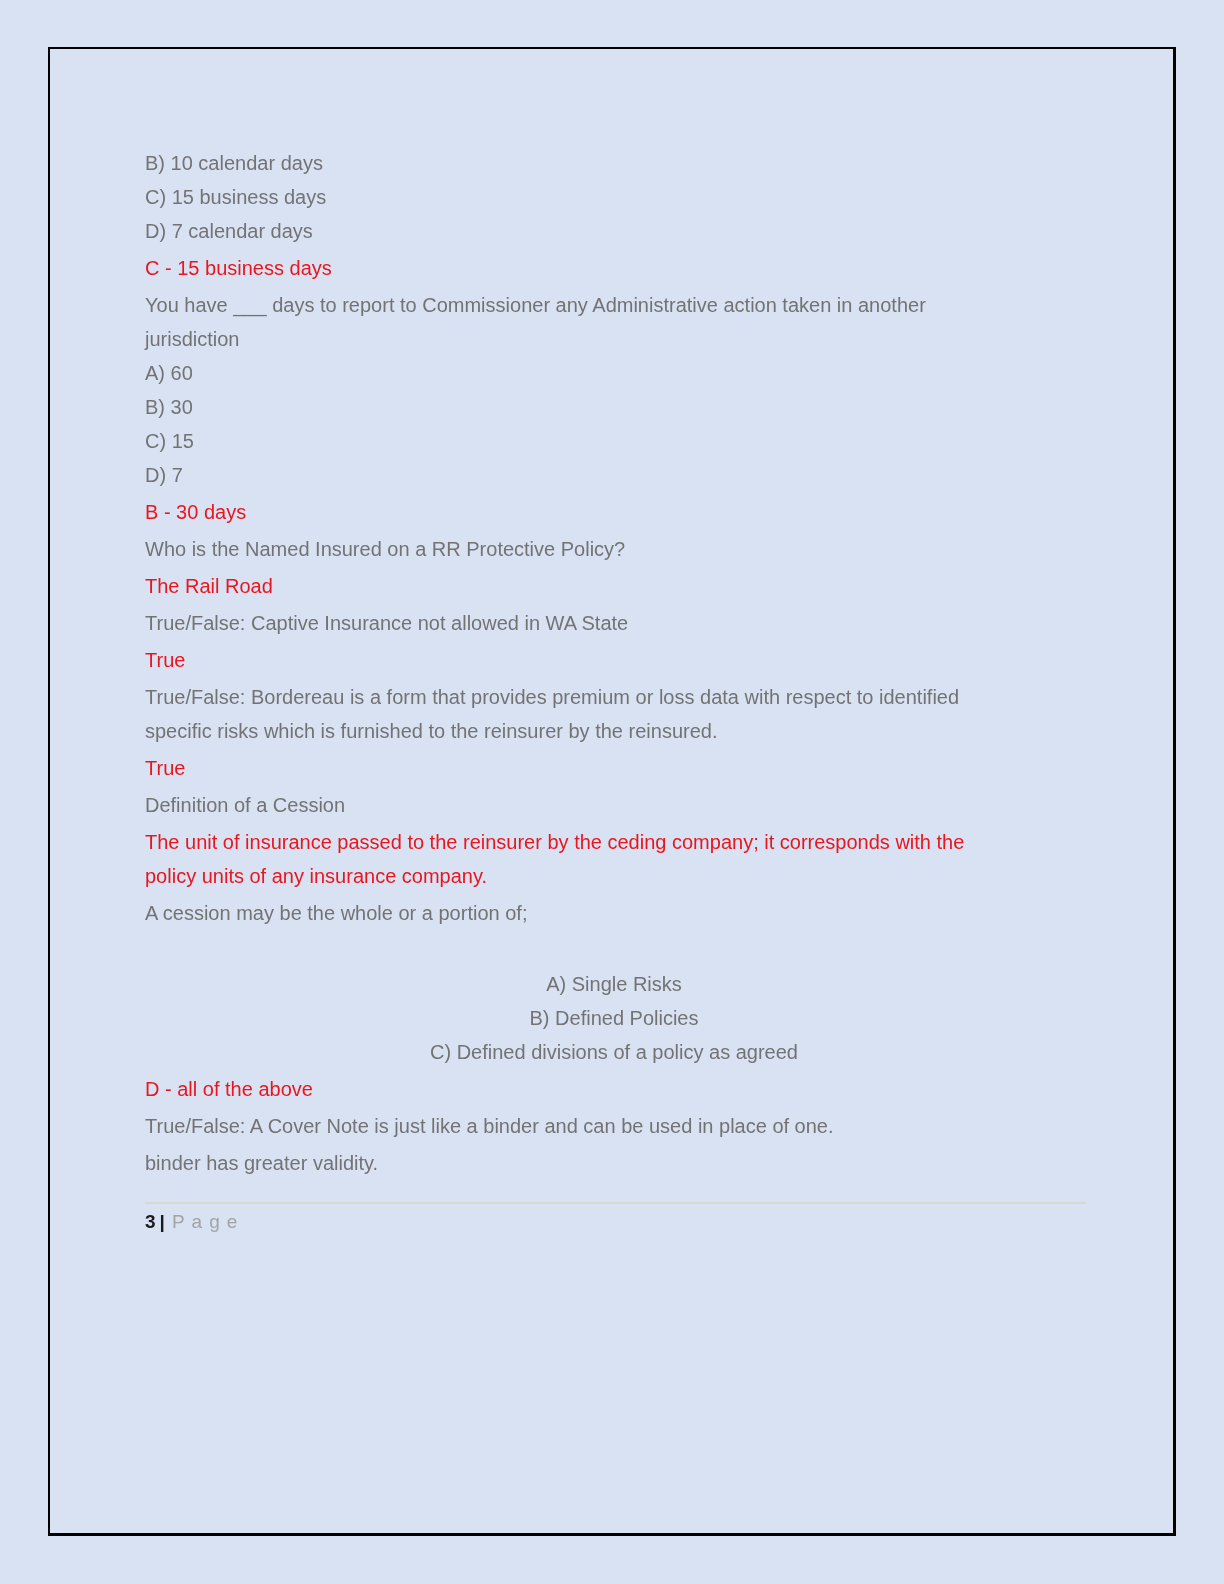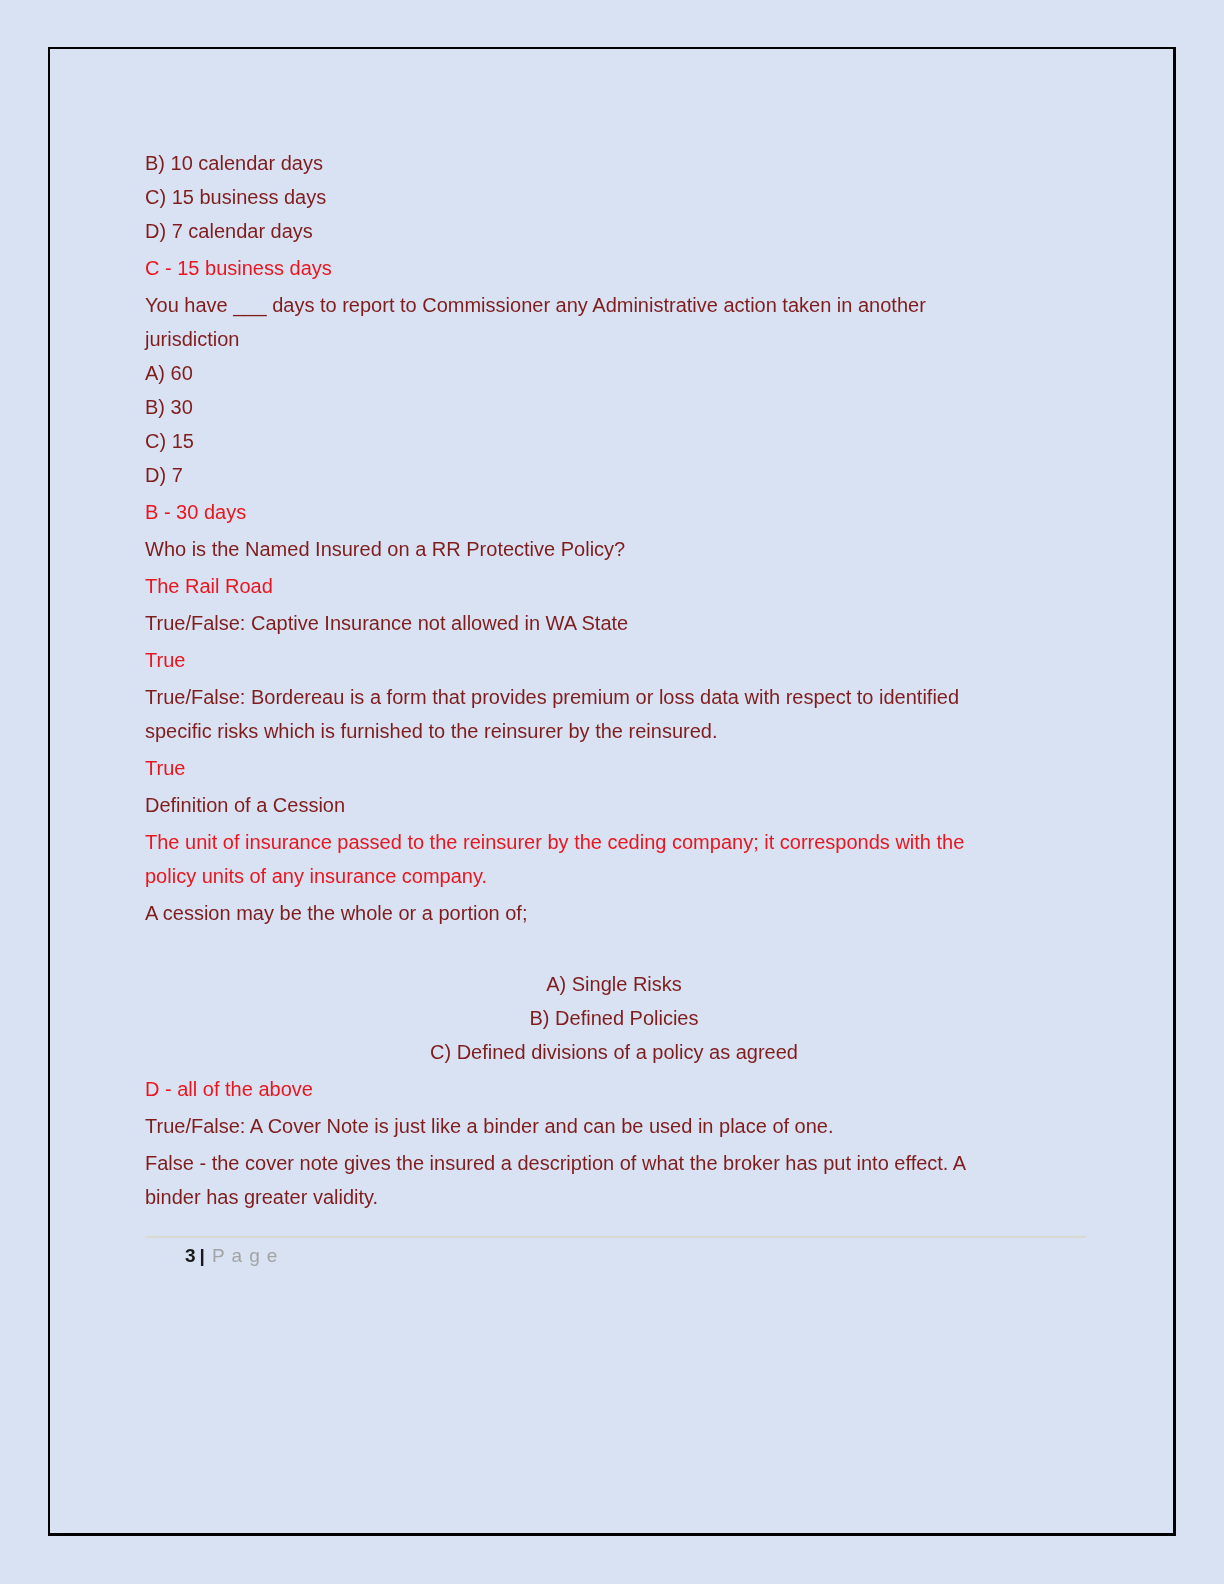--- a/index.html
+++ b/index.html
@@ -19,38 +19,37 @@
     height: 1489px;
     box-sizing: border-box;
     border: 2px solid #000000;
     border-right-width: 3px;
     border-bottom-width: 3px;
     padding: 97px 90px 0 95px;
   }
   .block .line {
     font-size: 20px;
     line-height: 34px;
-    color: #7f1d1d;
+    color: #737373;
     white-space: nowrap;
   }
   .block + .block { margin-top: 3px; }
   .block.red .line { color: #e8171f; }
   .block.gap-before { margin-top: 37px; text-align: center; }
   .footer { margin-top: 22px; }
   .footer-rule {
     height: 2px;
     width: 941px;
     background: #d9d9d2;
   }
   .footer-text {
     margin-top: 6px;
     font-size: 19px;
     line-height: 24px;
     color: #1a1a1a;
-    margin-left: 40px;
   }
   .pnum { font-weight: bold; }
   .psep { font-weight: bold; margin: 0 7px 0 4px; }
   .plabel { color: #a3a3a3; letter-spacing: 7px; }
 </style>
 </head>
 <body>
 
 <div class="page">
 
@@ -123,21 +122,20 @@
 
   <div class="block red">
     <div class="line">D - all of the above</div>
   </div>
 
   <div class="block black">
     <div class="line">True/False: A Cover Note is just like a binder and can be used in place of one.</div>
   </div>
 
   <div class="block black">
-    <div class="line">False - the cover note gives the insured a description of what the broker has put into effect. A</div>
     <div class="line">binder has greater validity.</div>
   </div>
 
   <div class="footer">
     <div class="footer-rule"></div>
     <div class="footer-text">
       <span class="pnum">3</span><span class="psep">|</span><span class="plabel">Page</span>
     </div>
   </div>
 

